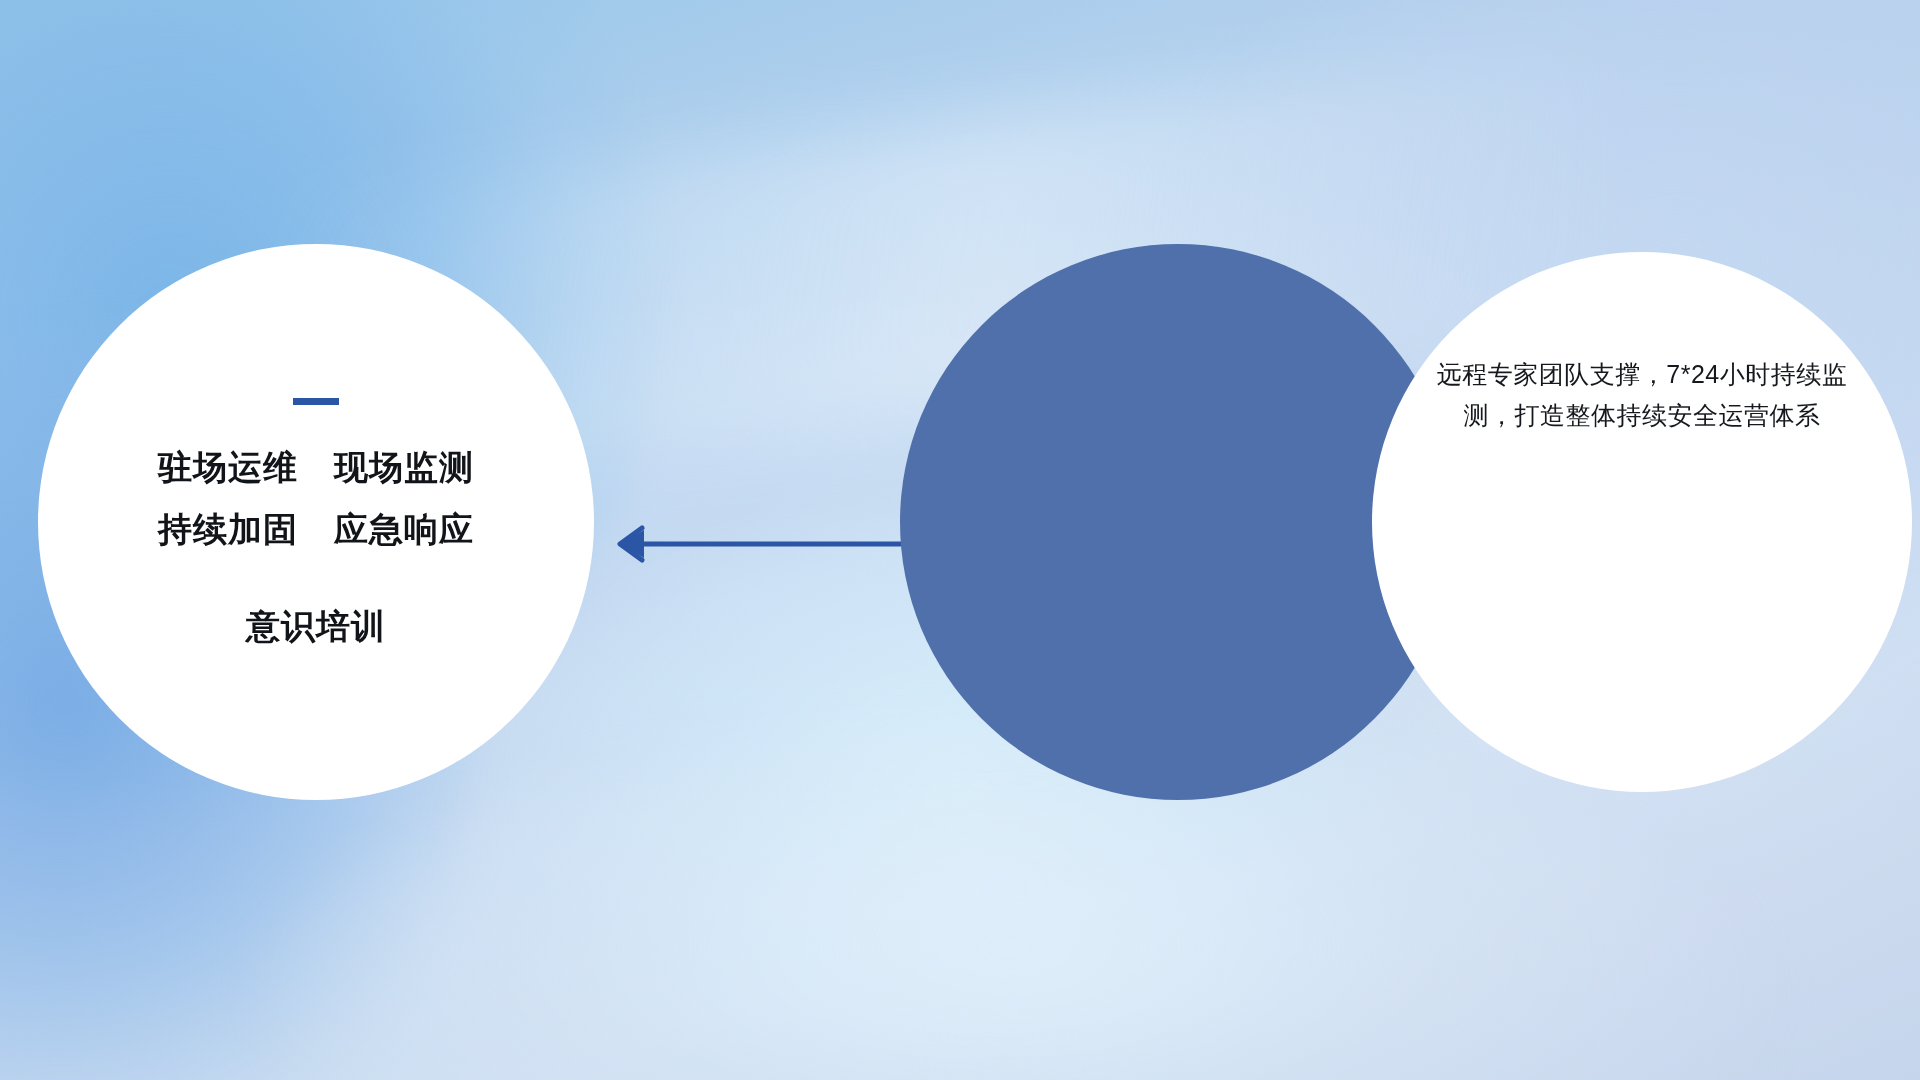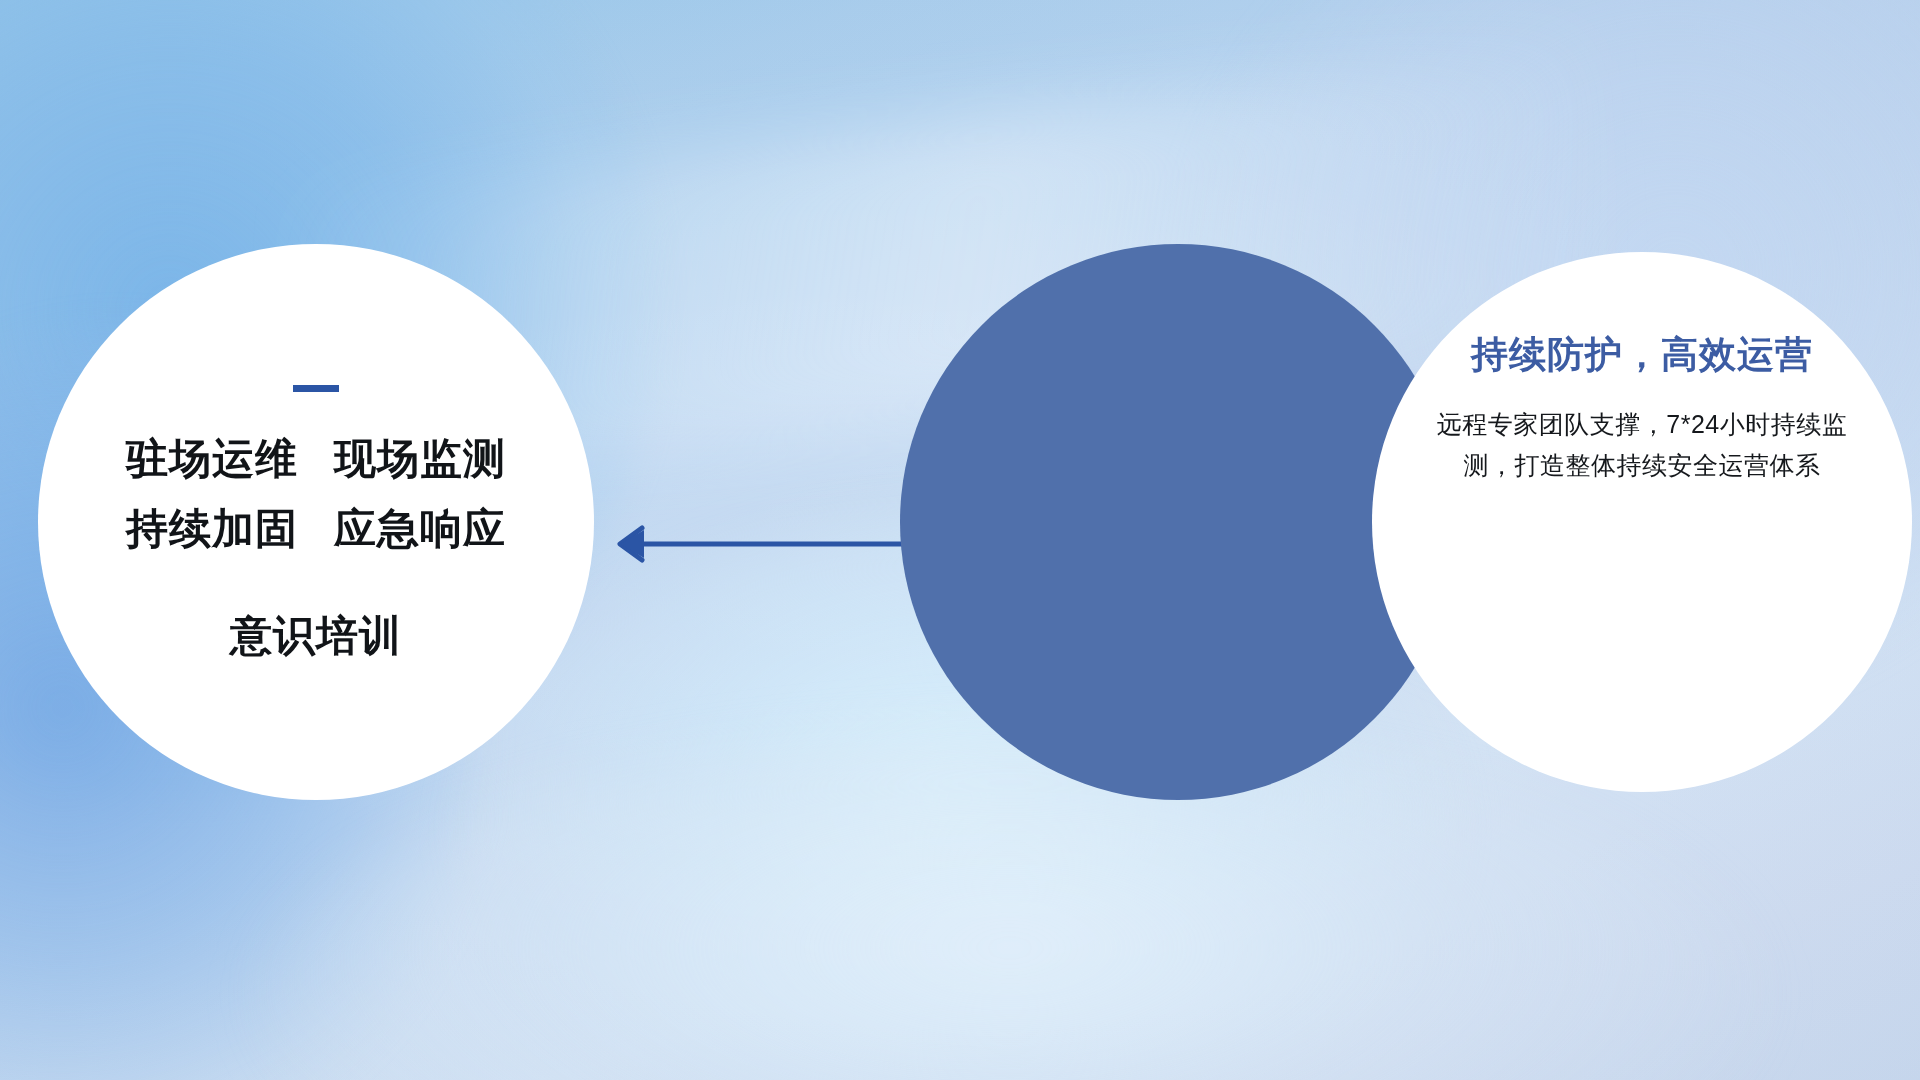--- a/index.html
+++ b/index.html
@@ -154,21 +154,21 @@
   }
   .keyword-rows {
     display: flex;
     flex-direction: column;
     align-items: center;
     gap: 24px;
   }
   .keyword-row {
     display: flex;
     gap: 36px;
-    font-size: 42px;
+    font-size: 34px;
     font-weight: bold;
     color: #111418;
     letter-spacing: 1px;
     line-height: 1.1;
     white-space: nowrap;
   }
   .keyword-row.single {
     justify-content: center;
     margin-top: 36px;
   }
@@ -281,17 +281,16 @@
   <svg id="flow-arrow" viewBox="0 0 330 48">
     <line x1="330" y1="24" x2="34" y2="24" stroke="#2b55a5" stroke-width="5"></line>
     <polyline points="48,8 26,24 48,40" fill="none" stroke="#2b55a5" stroke-width="5" stroke-linecap="round" stroke-linejoin="round"></polyline>
     <polygon points="26,24 50,10 50,38" fill="#2b55a5"></polygon>
   </svg>
 
   <div class="circle" id="circle-mid">
   </div>
 
   <div class="circle" id="circle-right">
-    <div class="card-title">持续防护，高效运营</div>
     <div class="card-body">远程专家团队支撑，7*24小时持续监测，打造整体持续安全运营体系</div>
   </div>
 
 </div>
 
 </body></html>

